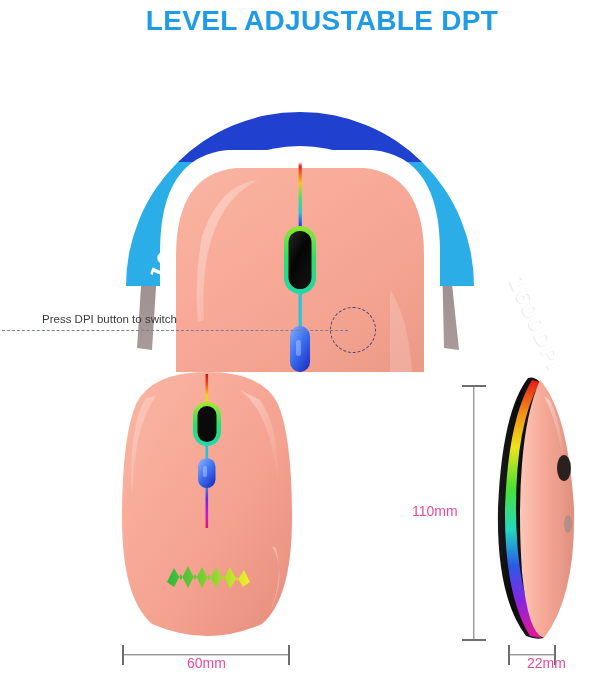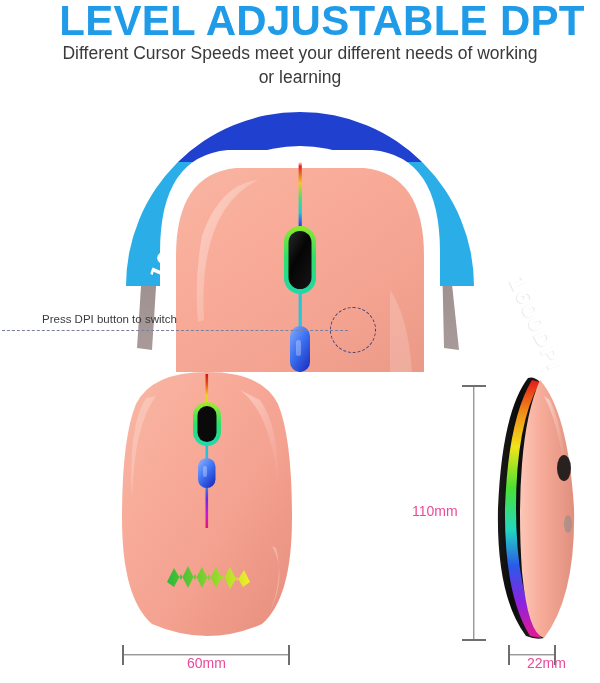--- a/index.html
+++ b/index.html
@@ -9,21 +9,21 @@
     width:600px; height:683px; position:relative; overflow:hidden;
     font-family:"Liberation Sans", sans-serif;
     background:#ffffff;
   }
   #stage { position:absolute; inset:0; }
 
   
   .title {
     position:absolute; left:0; top:4px; width:600px;
     text-align:center;
-    font-size:42px; font-weight:bold; letter-spacing:0.3px;
+    font-size:28px; font-weight:bold; letter-spacing:0.3px;
     color:#1f9be8;
     line-height:34px;
     white-space:nowrap;
     padding-left:44px;
   }
   .subtitle {
     position:absolute; left:60px; top:41px; width:480px;
     text-align:center;
     font-size:17.5px; font-weight:normal;
     color:#3a3a3a; line-height:24px;
@@ -81,21 +81,20 @@
   #mouse-top   { left:150px; top:140px; }
   #mouse-flat  { left:112px; top:368px; }
   #mouse-side  { left:492px; top:372px; }
 </style>
 </head>
 <body>
 
 <div id="stage">
 
   <div class="title">LEVEL ADJUSTABLE DPT</div>
-  <div class="subtitle">Different Cursor Speeds meet your different needs of working or learning</div>
 
   <div class="arc-wrap">
     <svg class="arc-svg" width="600" height="290" viewBox="0 0 600 290">
       <defs>
         <clipPath id="clipTop">
             <rect x="0" y="0" width="600" height="66"></rect>
           </clipPath>
         <clipPath id="clipSides">
             <rect x="0" y="66" width="600" height="224"></rect>
           </clipPath>

